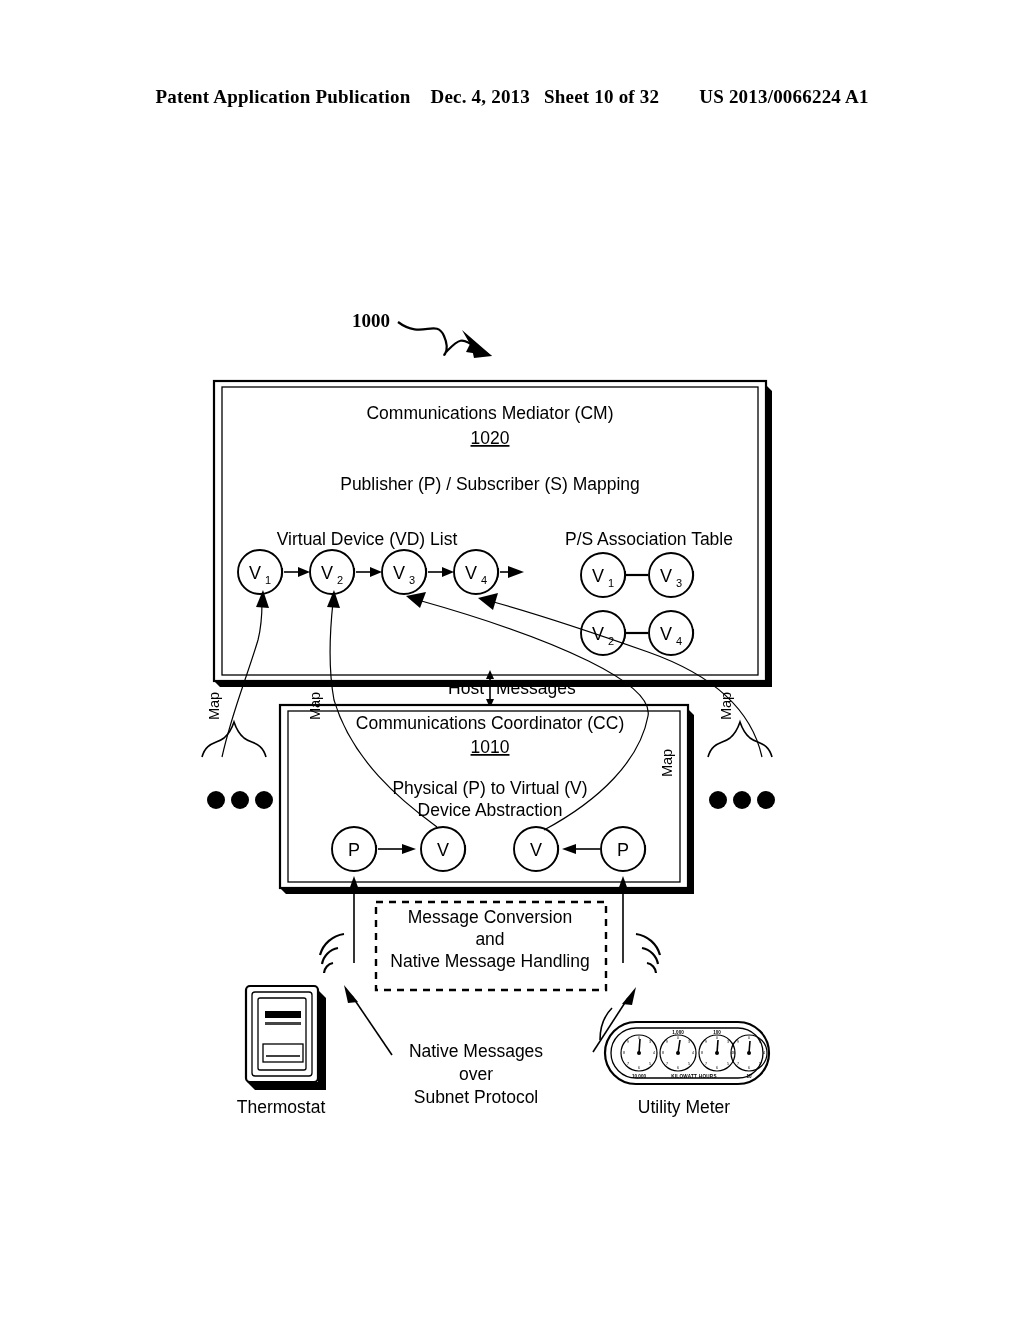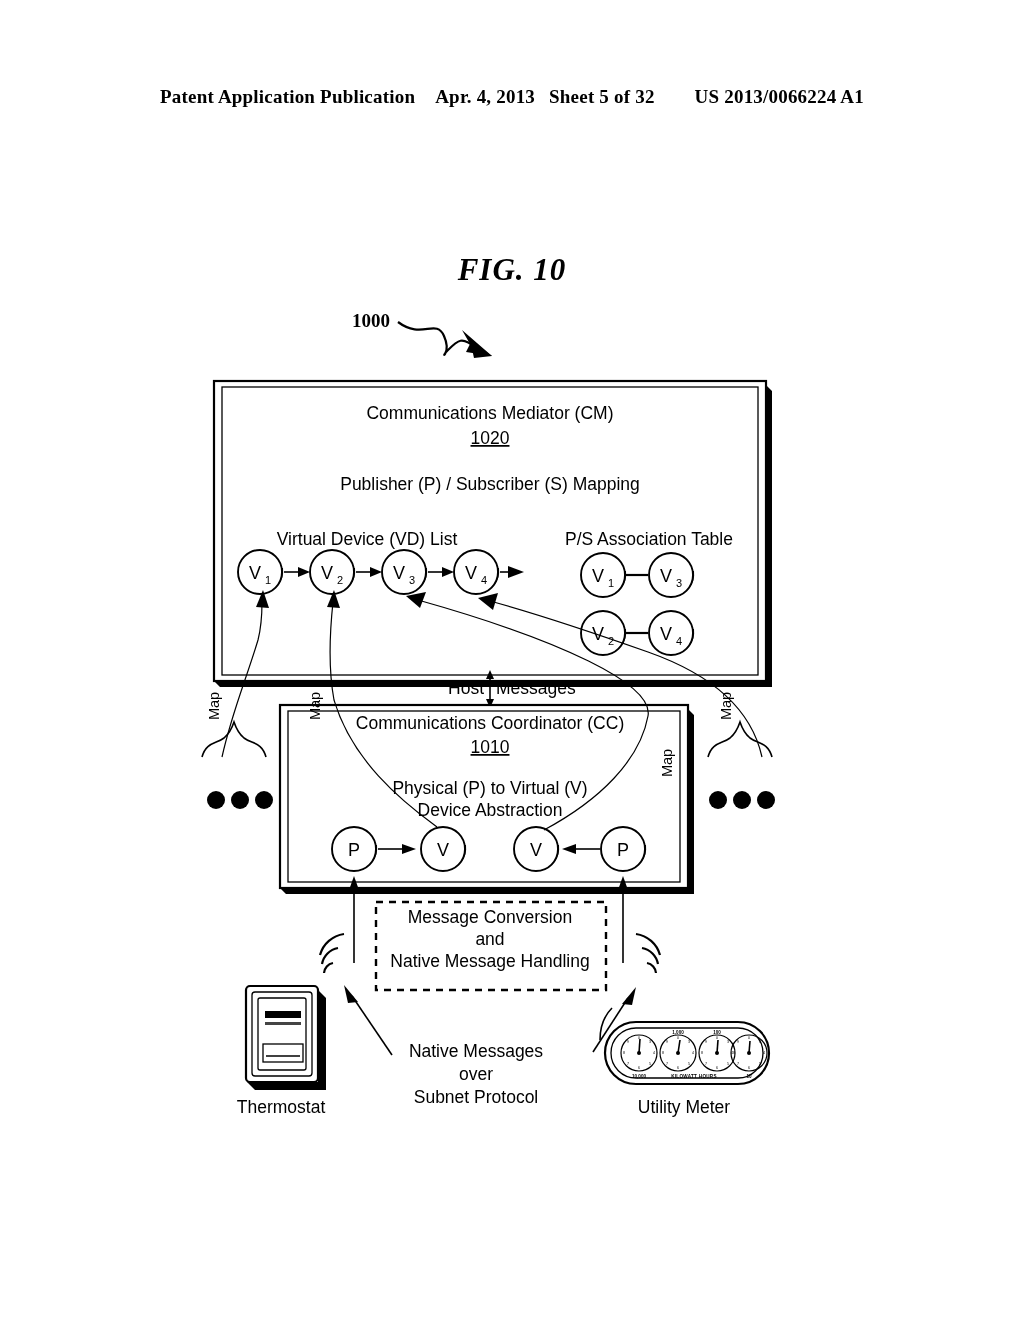--- a/index.html
+++ b/index.html
@@ -55,26 +55,25 @@
   .thin{fill:none;stroke:#000;stroke-width:1.2;}
   .dot{fill:#000;}
 </style>
 </head>
 <body>
 
 <div id="page">
 
   <div class="hdr">
     <span class="h1">Patent Application Publication</span>
-    <span class="h2">Apr. 4, 2013</span>
-    <span class="h3">Sheet 5 of 32</span>
+    <span class="h2">Dec. 4, 2013</span>
+    <span class="h3">Sheet 10 of 32</span>
     <span class="h4">US 2013/0066224 A1</span>
   </div>
 
-  <div class="figtitle">FIG. 10</div>
 
   <svg id="fig" viewBox="0 0 1024 1320">
 
     <text class="tnum" x="352" y="327">1000</text>
     <g>
       <path class="ln2" d="M398 322 C 422 340, 436 318, 444 336 C 452 354, 438 360, 448 350 C 458 340, 462 336, 476 348" stroke-width="3" fill="none"></path>
       <path class="shadow" d="M462 330 L492 356 L466 352 L470 344 Z"></path>
       <path class="shadow" d="M470 340 L492 356 L474 358 Z"></path>
     </g>
 

